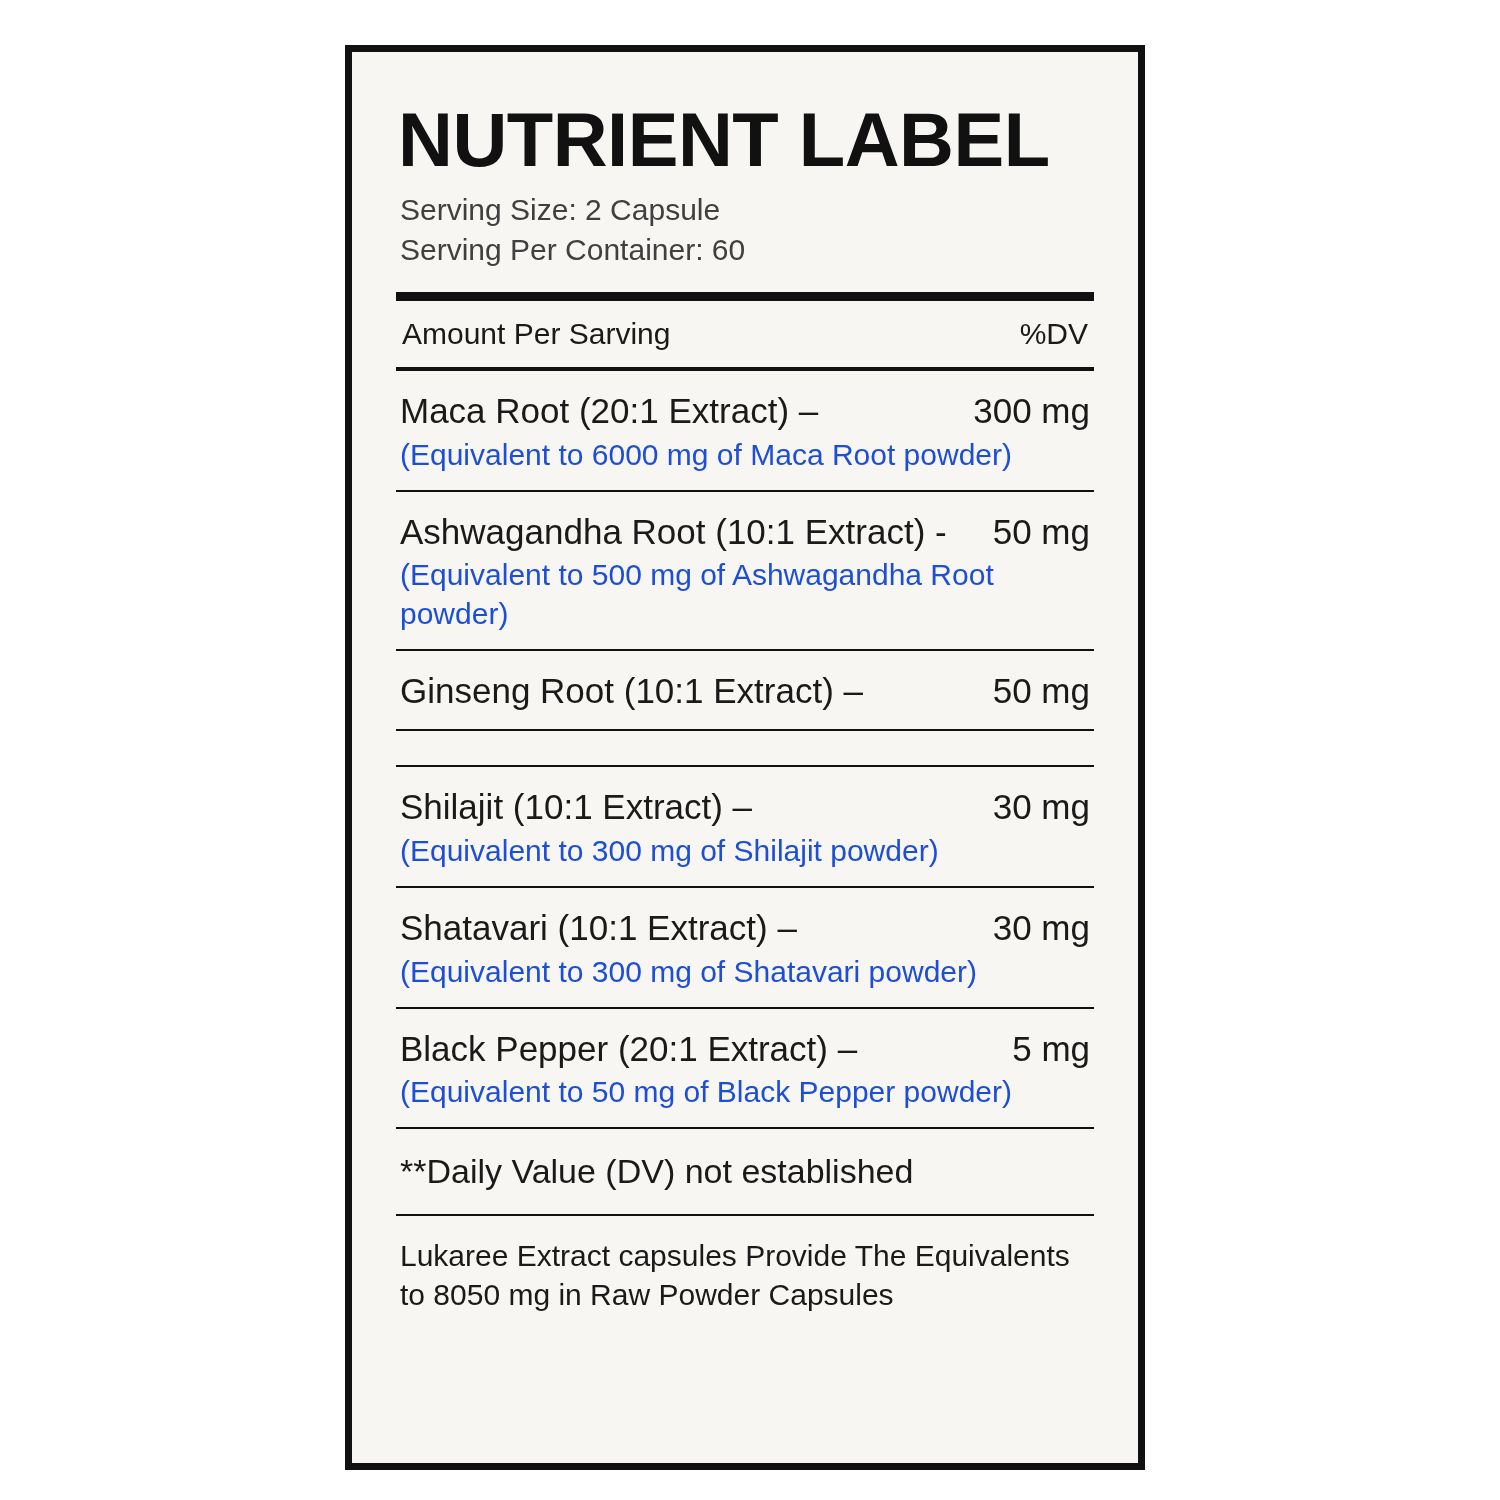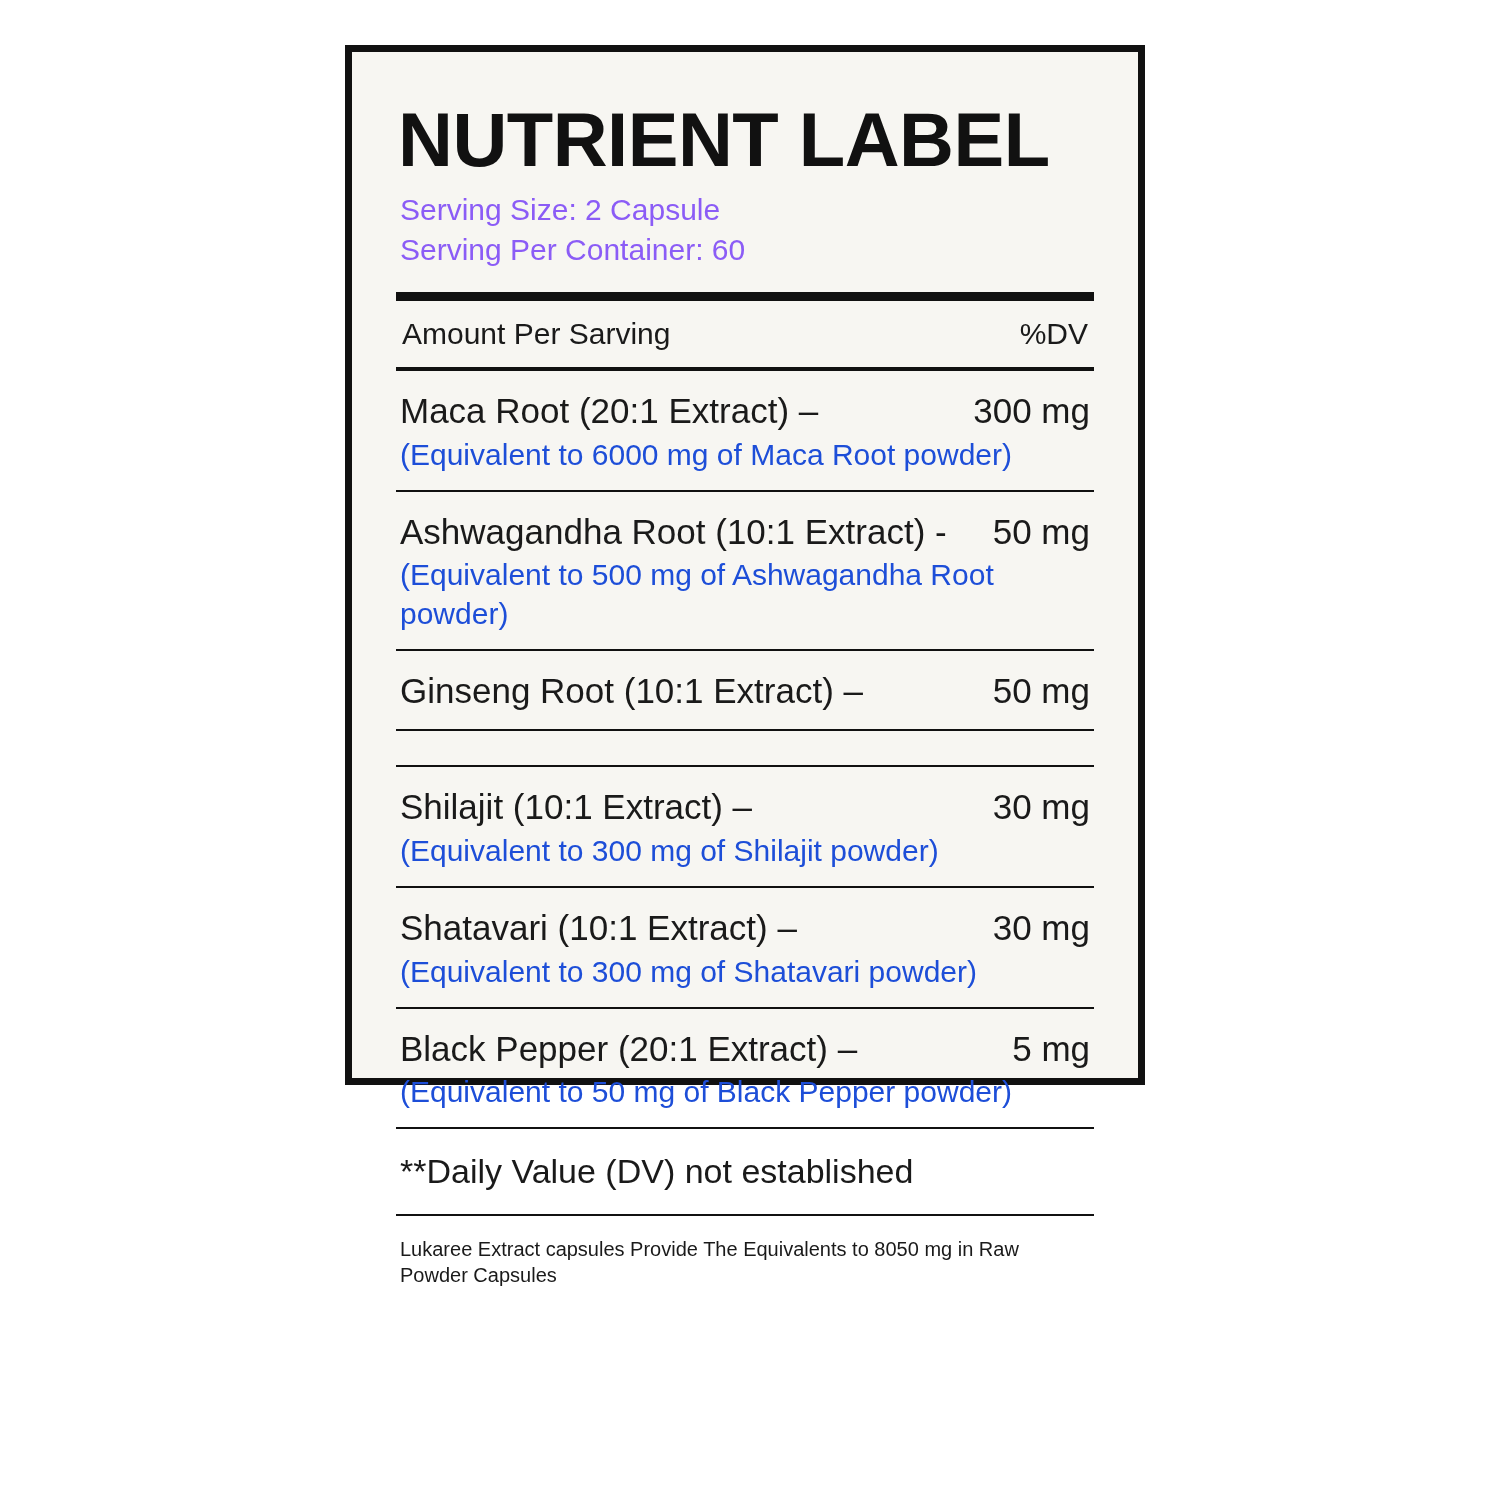--- a/index.html
+++ b/index.html
@@ -20,41 +20,41 @@
     height: 1500px;
     position: relative;
     background: #ffffff;
   }
 
   .label-panel {
     position: absolute;
     left: 345px;
     top: 45px;
     width: 800px;
-    height: 1040px;
+    height: 1425px;
     box-sizing: border-box;
     border: 7px solid #111111;
     background: #f7f6f2;
     padding: 36px 44px 20px 44px;
   }
 
   .label-title {
     font-size: 76px;
     line-height: 0.95;
     font-weight: 700;
     letter-spacing: -0.5px;
     margin: 16px 0 14px 2px;
     color: #111111;
     white-space: nowrap;
   }
 
   .serving-line {
     font-size: 30px;
     line-height: 1.33;
-    color: #8b5cf6;
+    color: #404040;
     margin-left: 4px;
   }
 
   .rule-thick {
     border: 0;
     border-top: 9px solid #111111;
     margin: 22px 0 0 0;
   }
   .rule-medium {
     border: 0;
@@ -101,21 +101,21 @@
     color: #1d4ed8;
   }
 
   .footnote {
     font-size: 34px;
     padding: 20px 4px 20px 4px;
     line-height: 1.3;
   }
 
   .closing {
-    font-size: 20px;
+    font-size: 30px;
     padding: 20px 4px 4px 4px;
     line-height: 1.3;
   }
 </style>
 </head>
 <body>
 
 <div class="page">
 
   <div class="label-panel">

